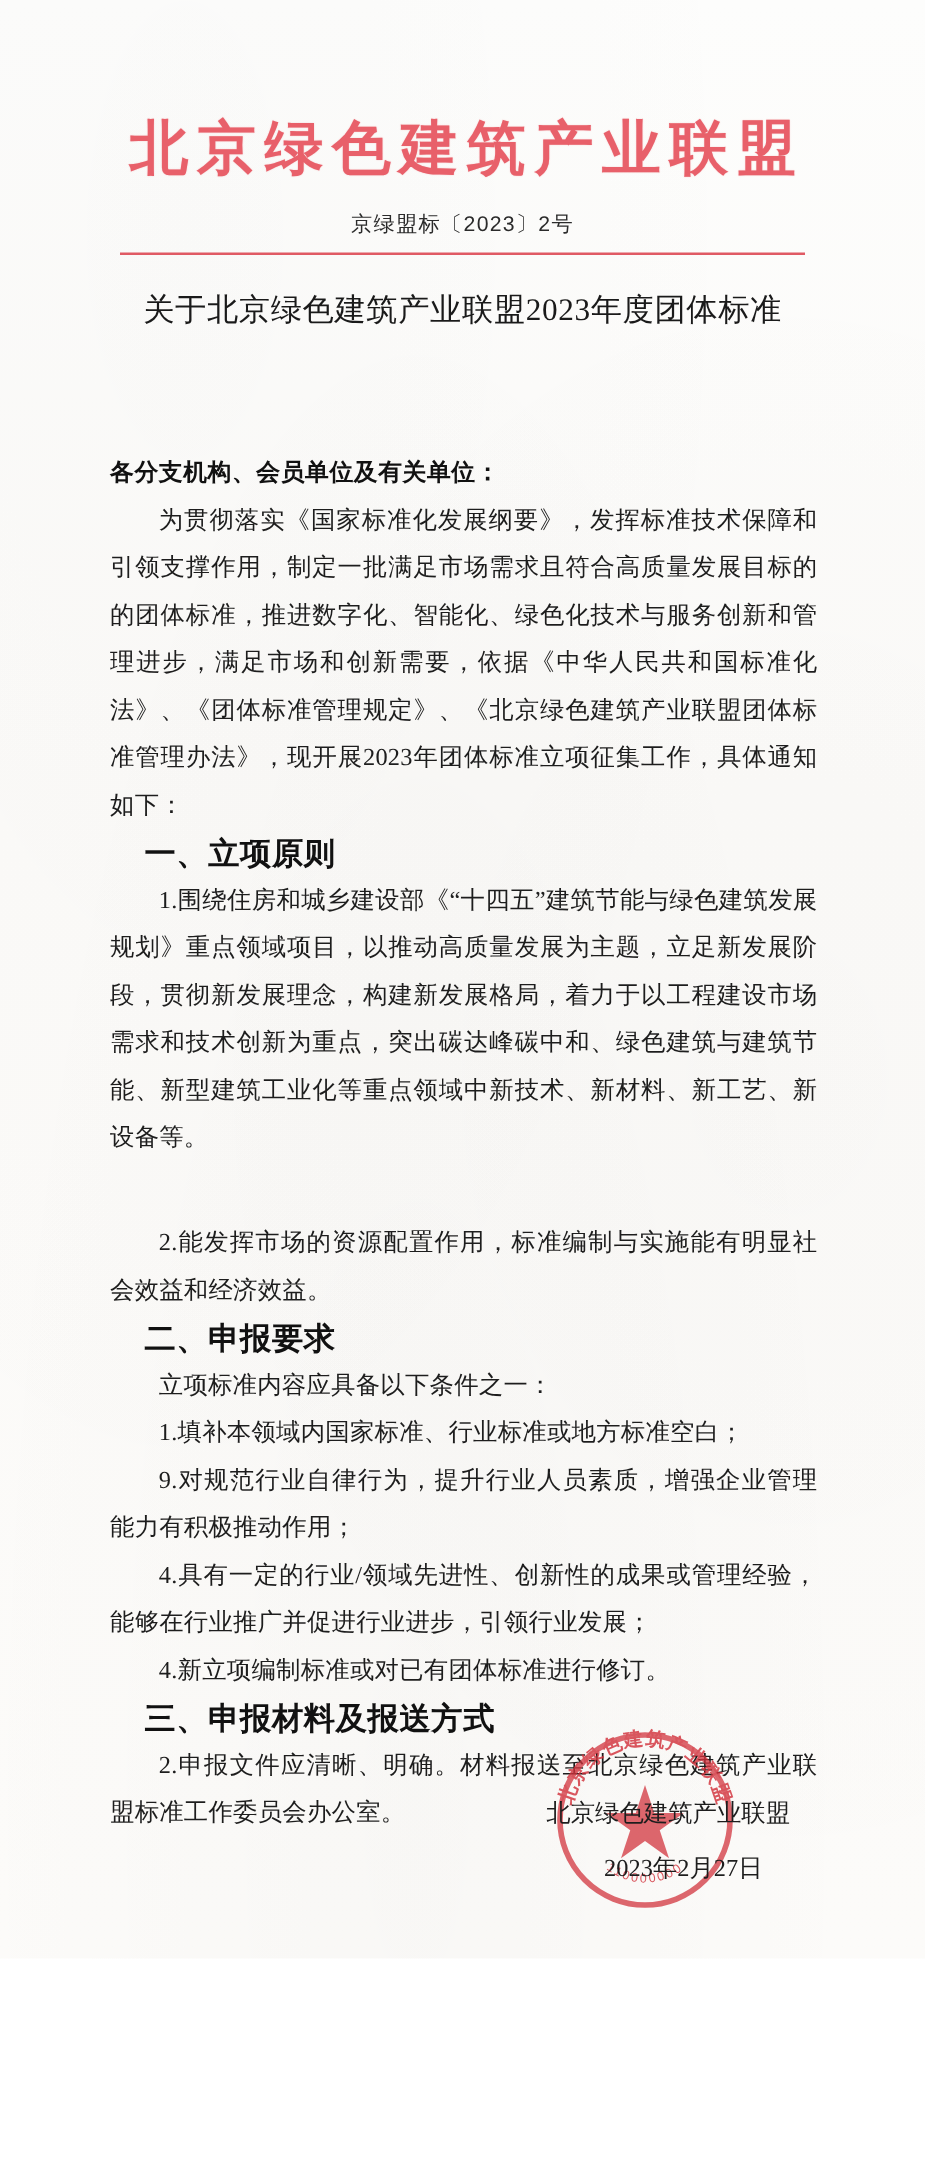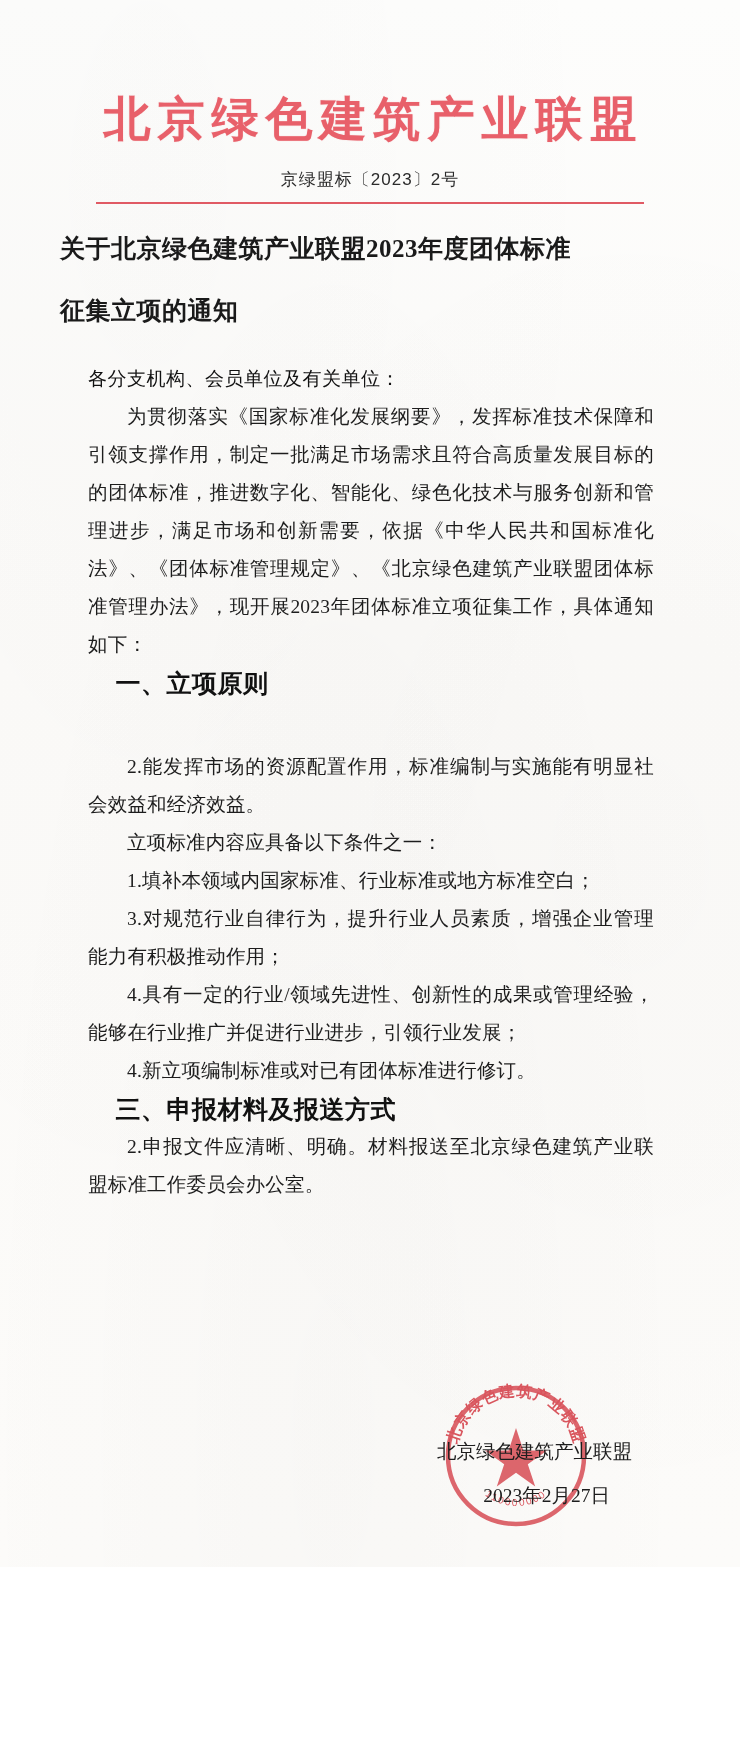--- a/index.html
+++ b/index.html
@@ -61,23 +61,23 @@
     left: 96px;
     width: 548px;
     height: 2px;
     background: #e05a64;
   }
   .title {
     position: absolute;
     top: 218px;
     left: 60px;
     width: 620px;
-    text-align: left;
-    font-family: "Liberation Serif", "DejaVu Serif", serif;
-    font-weight: bold;
+    text-align: center;
+    font-family: "Liberation Serif", "DejaVu Serif", serif;
+    font-weight: normal;
     font-size: 25px;
     color: #1a1a1a;
     line-height: 62px;
     letter-spacing: 0.5px;
   }
   .title .line2 {
     display: block;
   }
   .body-area {
     position: absolute;
@@ -91,21 +91,21 @@
     color: #1d1d1d;
     line-height: 38px;
     text-align: justify;
     text-justify: inter-ideograph;
     margin: 0;
     letter-spacing: 0.2px;
   }
   .para.indent { text-indent: 2em; }
   .salutation {
     font-family: "Liberation Sans", "DejaVu Sans", sans-serif;
-    font-weight: normal;
+    font-weight: bold;
     font-size: 19px;
     color: #111;
     line-height: 38px;
     margin: 0;
     letter-spacing: 0.5px;
   }
   .section-head {
     font-family: "Liberation Sans", "DejaVu Sans", sans-serif;
     font-weight: bold;
     font-size: 25px;
@@ -162,36 +162,37 @@
   <div class="paper-grain"></div>
 
   <div class="masthead">北京绿色建筑产业联盟</div>
 
   <div class="docnum">京绿盟标〔2023〕2号</div>
 
   <div class="rule"></div>
 
   <div class="title">
     <span class="line1">关于北京绿色建筑产业联盟2023年度团体标准</span>
-    <span class="line2">征集立项的通知</span>
   </div>
 
   <div class="body-area">
 
     <p class="salutation">各分支机构、会员单位及有关单位：</p>
 
     <p class="para indent">为贯彻落实《国家标准化发展纲要》，发挥标准技术保障和引领支撑作用，制定一批满足市场需求且符合高质量发展目标的的团体标准，推进数字化、智能化、绿色化技术与服务创新和管理进步，满足市场和创新需要，依据《中华人民共和国标准化法》、《团体标准管理规定》、《北京绿色建筑产业联盟团体标准管理办法》，现开展2023年团体标准立项征集工作，具体通知如下：</p>
 
     <p class="section-head">一、立项原则</p>
+    <p class="para indent">1.围绕住房和城乡建设部《“十四五”建筑节能与绿色建筑发展规划》重点领域项目，以推动高质量发展为主题，立足新发展阶段，贯彻新发展理念，构建新发展格局，着力于以工程建设市场需求和技术创新为重点，突出碳达峰碳中和、绿色建筑与建筑节能、新型建筑工业化等重点领域中新技术、新材料、新工艺、新设备等。</p>
     <div class="gap-block"></div>
     <p class="para indent">2.能发挥市场的资源配置作用，标准编制与实施能有明显社会效益和经济效益。</p>
 
+    <p class="section-head">二、申报要求</p>
     <p class="para indent">立项标准内容应具备以下条件之一：</p>
     <p class="para indent">1.填补本领域内国家标准、行业标准或地方标准空白；</p>
-    <p class="para indent">3.对规范行业自律行为，提升行业人员素质，增强企业管理能力有积极推动作用；</p>
+    <p class="para indent">9.对规范行业自律行为，提升行业人员素质，增强企业管理能力有积极推动作用；</p>
     <p class="para indent">4.具有一定的行业/领域先进性、创新性的成果或管理经验，能够在行业推广并促进行业进步，引领行业发展；</p>
     <p class="para indent">4.新立项编制标准或对已有团体标准进行修订。</p>
 
     <p class="section-head">三、申报材料及报送方式</p>
     <p class="para indent">2.申报文件应清晰、明确。材料报送至北京绿色建筑产业联盟标准工作委员会办公室。</p>
 
   </div>
 
   <div class="seal">
     <svg width="172" height="172" viewBox="0 0 172 172" xmlns="http://www.w3.org/2000/svg">

